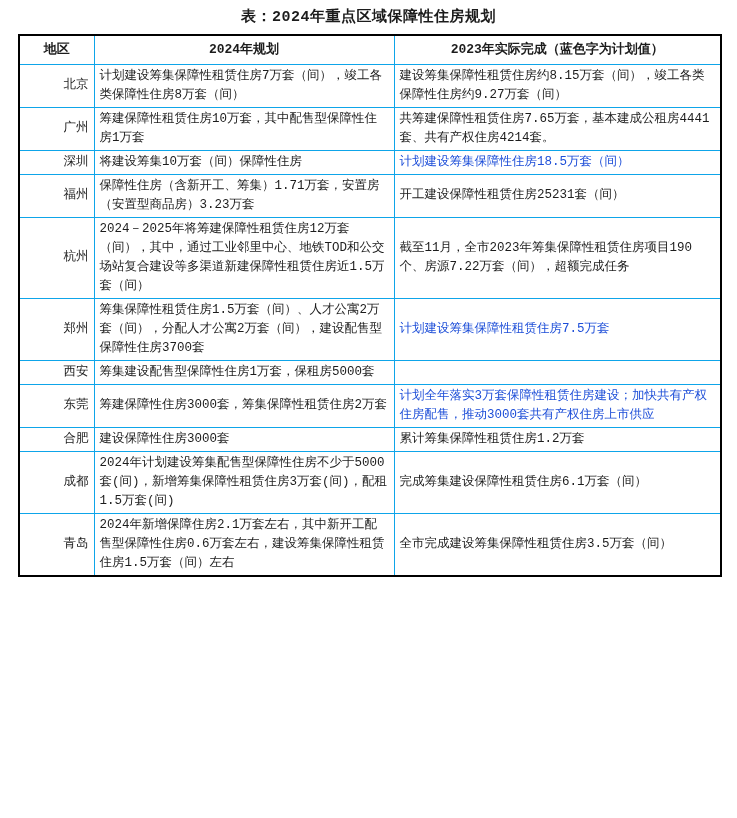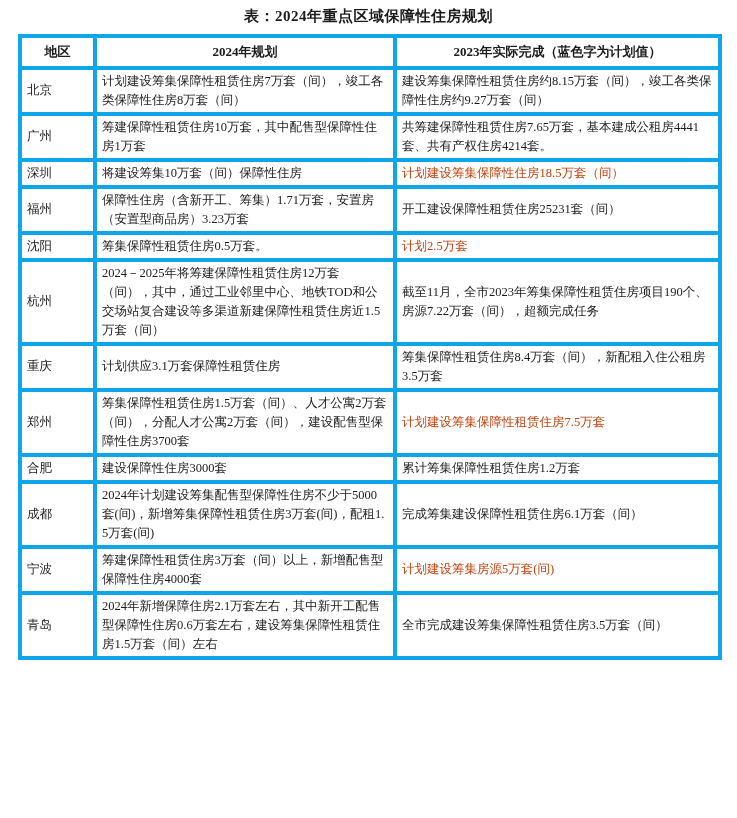--- a/index.html
+++ b/index.html
@@ -1,43 +1,43 @@
 <!DOCTYPE html>
 <html><head>
 <meta charset="utf-8">
 <style>
   html,body{margin:0;padding:0;background:#ffffff;}
   .page{
     width:737px;height:818px;background:#ffffff;overflow:hidden;
-    font-family:Liberation Serif, serif;
+    font-family:Liberation Mono, monospace;
     color:#1c1c1c;position:relative;box-sizing:border-box;
   }
   .title{
     text-align:center;font-weight:bold;font-size:15px;
     padding-top:7px;letter-spacing:0.5px;
   }
   table.housing{
     border-collapse:collapse;table-layout:fixed;
     width:704px;margin:8px 0 0 18px;
     border:2px solid #000;
   }
   table.housing th, table.housing td{
-    border:4px solid #0ea5e9;
+    border:1px solid #0ea5e9;
     font-size:12.5px;line-height:1.52;
     padding:2px 5px;vertical-align:middle;
     word-break:break-all;
   }
   table.housing th{
     text-align:center;font-weight:bold;font-size:13px;
     padding:4px 2px;
   }
   col.c-region{width:75px;}
   col.c-plan{width:300px;}
-  td.region{text-align:left;padding:2px 2px;}
-  td.blue{color:#c2410c;}
+  td.region{text-align:right;padding:2px 2px;}
+  td.blue{color:#1d4ed8;}
 </style>
 </head>
 <body>
 
 <div class="page">
   <div class="title">表：2024年重点区域保障性住房规划</div>
 
   <table class="housing">
     <colgroup>
       <col class="c-region">
@@ -66,55 +66,50 @@
           <td class="region">深圳</td>
           <td>将建设筹集10万套（间）保障性住房</td>
           <td class="blue">计划建设筹集保障性住房18.5万套（间）</td>
         </tr>
         <tr>
           <td class="region">福州</td>
           <td>保障性住房（含新开工、筹集）1.71万套，安置房（安置型商品房）3.23万套</td>
           <td class="">开工建设保障性租赁住房25231套（间）</td>
         </tr>
         <tr>
-          <td class="region">沈阳</td>
-          <td>筹集保障性租赁住房0.5万套。</td>
-          <td class="blue">计划2.5万套</td>
-        </tr>
-        <tr>
           <td class="region">杭州</td>
           <td>2024－2025年将筹建保障性租赁住房12万套（间），其中，通过工业邻里中心、地铁TOD和公交场站复合建设等多渠道新建保障性租赁住房近1.5万套（间）</td>
           <td class="">截至11月，全市2023年筹集保障性租赁住房项目190个、房源7.22万套（间），超额完成任务</td>
         </tr>
         <tr>
-          <td class="region">重庆</td>
-          <td>计划供应3.1万套保障性租赁住房</td>
-          <td class="">筹集保障性租赁住房8.4万套（间），新配租入住公租房3.5万套</td>
-        </tr>
-        <tr>
           <td class="region">郑州</td>
           <td>筹集保障性租赁住房1.5万套（间）、人才公寓2万套（间），分配人才公寓2万套（间），建设配售型保障性住房3700套</td>
           <td class="blue">计划建设筹集保障性租赁住房7.5万套</td>
+        </tr>
+        <tr>
+          <td class="region">西安</td>
+          <td>筹集建设配售型保障性住房1万套，保租房5000套</td>
+          <td class=""></td>
+        </tr>
+        <tr>
+          <td class="region">东莞</td>
+          <td>筹建保障性住房3000套，筹集保障性租赁住房2万套</td>
+          <td class="blue">计划全年落实3万套保障性租赁住房建设；加快共有产权住房配售，推动3000套共有产权住房上市供应</td>
         </tr>
         <tr>
           <td class="region">合肥</td>
           <td>建设保障性住房3000套</td>
           <td class="">累计筹集保障性租赁住房1.2万套</td>
         </tr>
         <tr>
           <td class="region">成都</td>
           <td>2024年计划建设筹集配售型保障性住房不少于5000套(间)，新增筹集保障性租赁住房3万套(间)，配租1.5万套(间)</td>
           <td class="">完成筹集建设保障性租赁住房6.1万套（间）</td>
         </tr>
         <tr>
-          <td class="region">宁波</td>
-          <td>筹建保障性租赁住房3万套（间）以上，新增配售型保障性住房4000套</td>
-          <td class="blue">计划建设筹集房源5万套(间)</td>
-        </tr>
-        <tr>
           <td class="region">青岛</td>
           <td>2024年新增保障住房2.1万套左右，其中新开工配售型保障性住房0.6万套左右，建设筹集保障性租赁住房1.5万套（间）左右</td>
           <td class="">全市完成建设筹集保障性租赁住房3.5万套（间）</td>
         </tr>
       </tbody>
   </table>
 
 </div>
 
 </body></html>

